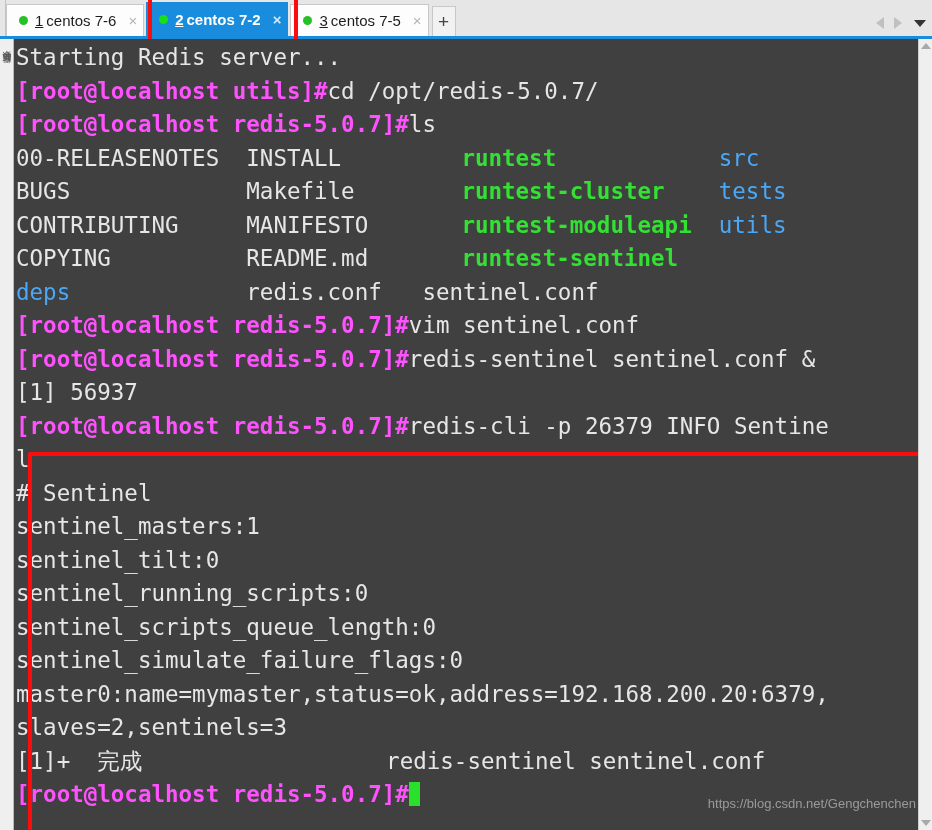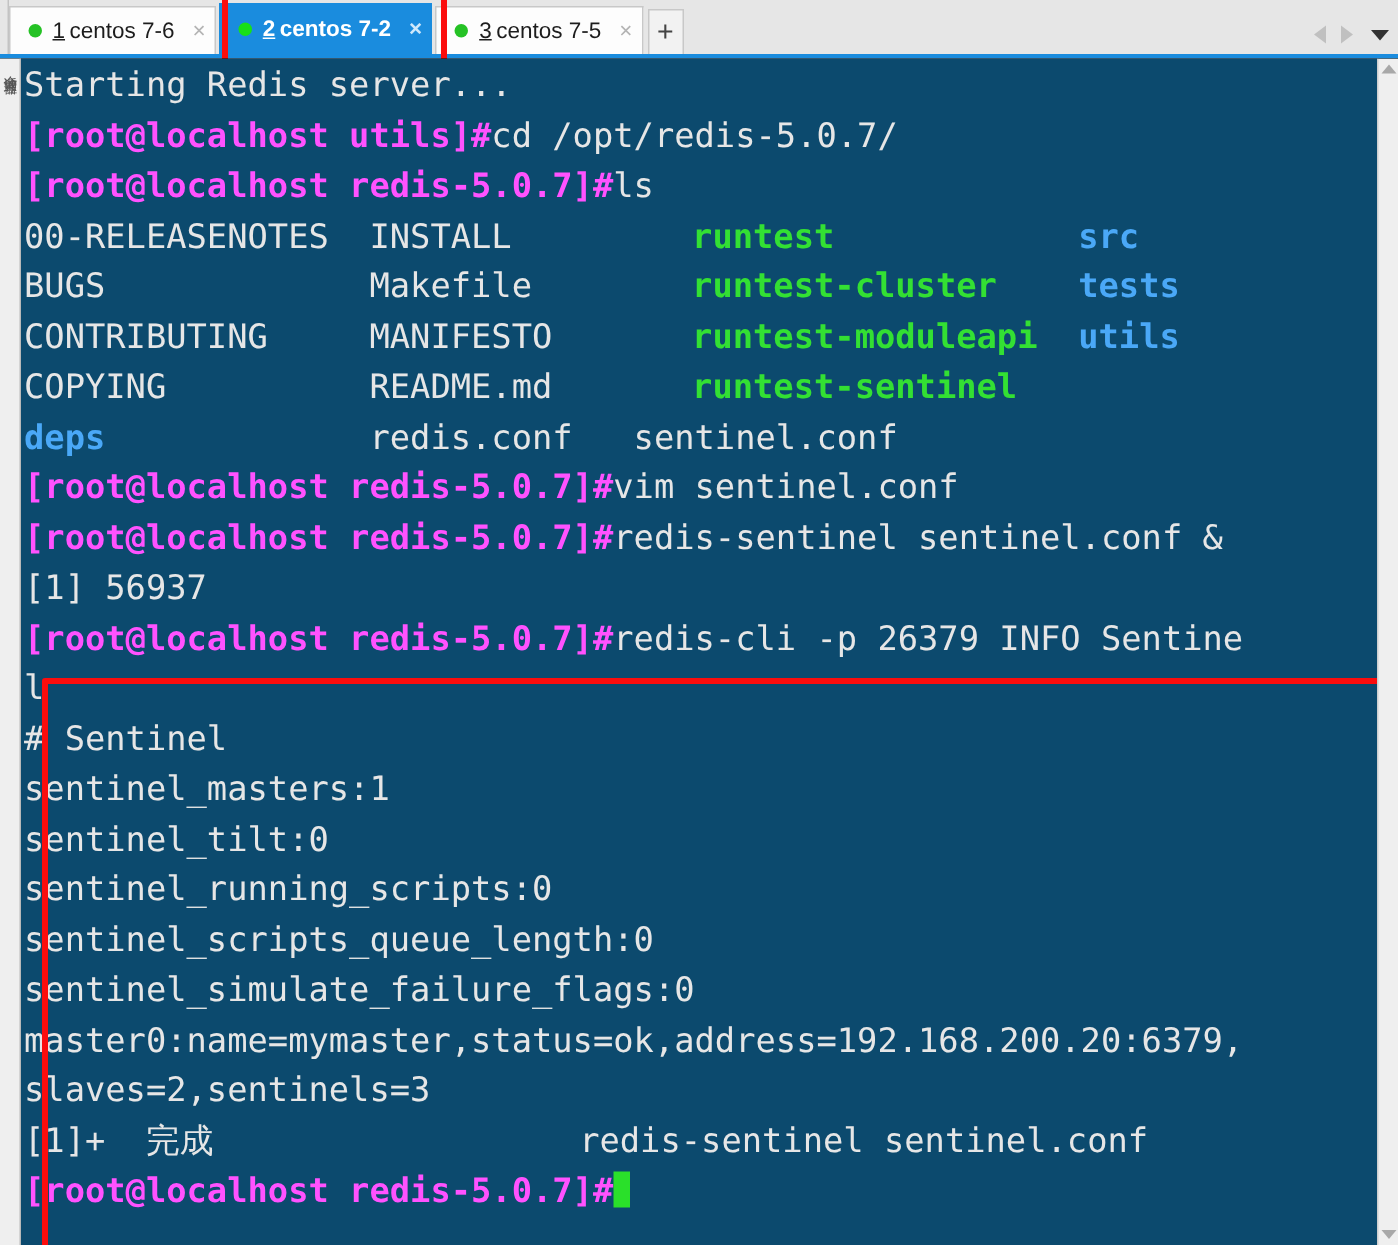--- a/index.html
+++ b/index.html
@@ -157,38 +157,38 @@
     font-size: 9px;
     color: #555555;
     letter-spacing: 1px;
     line-height: 11px;
     user-select: none;
   }
 
   
   #terminal {
     flex: 1 1 auto;
-    background: #0c4a6e;
+    background: #404040;
     position: relative;
     overflow: hidden;
     padding: 2px 0 4px 2px;
     box-sizing: border-box;
   }
   #terminal-lines {
     font-family: "DejaVu Sans Mono", "Liberation Mono", monospace;
     font-size: 22.5px;
     line-height: 33.5px;
     white-space: pre;
     letter-spacing: 0px;
   }
   .line { height: 33.5px; }
   .c-white   { color: #e6e6e6; }
   .c-magenta { color: #ff52ff; font-weight: bold; }
   .c-green   { color: #33e033; font-weight: bold; margin-left: 39px; }
-  .c-blue    { color: #4aa8f7; font-weight: bold; }
+  .c-blue    { color: #4aa8f7; font-weight: normal; }
   .cursor {
     display: inline-block;
     width: 11px;
     height: 24px;
     background: #2ae02a;
     vertical-align: -4px;
   }
 
   
   #terminal-scrollbar {
@@ -297,20 +297,21 @@
 
     <div id="session-rail">
       <span id="session-rail-label">会话管理器</span>
     </div>
 
     <div id="terminal">
       <div id="terminal-lines"><div class="line"><span class="c-white">Starting Redis server...</span></div><div class="line"><span class="c-magenta">[root@localhost utils]#</span><span class="c-white">cd /opt/redis-5.0.7/</span></div><div class="line"><span class="c-magenta">[root@localhost redis-5.0.7]#</span><span class="c-white">ls</span></div><div class="line"><span class="c-white">00-RELEASENOTES  INSTALL      </span><span class="c-green">runtest            </span><span class="c-blue">src</span></div><div class="line"><span class="c-white">BUGS             Makefile     </span><span class="c-green">runtest-cluster    </span><span class="c-blue">tests</span></div><div class="line"><span class="c-white">CONTRIBUTING     MANIFESTO    </span><span class="c-green">runtest-moduleapi  </span><span class="c-blue">utils</span></div><div class="line"><span class="c-white">COPYING          README.md    </span><span class="c-green">runtest-sentinel</span></div><div class="line"><span class="c-blue">deps</span><span class="c-white">             redis.conf   sentinel.conf</span></div><div class="line"><span class="c-magenta">[root@localhost redis-5.0.7]#</span><span class="c-white">vim sentinel.conf</span></div><div class="line"><span class="c-magenta">[root@localhost redis-5.0.7]#</span><span class="c-white">redis-sentinel sentinel.conf &amp;</span></div><div class="line"><span class="c-white">[1] 56937</span></div><div class="line"><span class="c-magenta">[root@localhost redis-5.0.7]#</span><span class="c-white">redis-cli -p 26379 INFO Sentine</span></div><div class="line"><span class="c-white">l</span></div><div class="line"><span class="c-white"># Sentinel</span></div><div class="line"><span class="c-white">sentinel_masters:1</span></div><div class="line"><span class="c-white">sentinel_tilt:0</span></div><div class="line"><span class="c-white">sentinel_running_scripts:0</span></div><div class="line"><span class="c-white">sentinel_scripts_queue_length:0</span></div><div class="line"><span class="c-white">sentinel_simulate_failure_flags:0</span></div><div class="line"><span class="c-white">master0:name=mymaster,status=ok,address=192.168.200.20:6379,</span></div><div class="line"><span class="c-white">slaves=2,sentinels=3</span></div><div class="line"><span class="c-white">[1]+  完成                  redis-sentinel sentinel.conf</span></div><div class="line"><span class="c-magenta">[root@localhost redis-5.0.7]#</span><span class="cursor"></span></div></div>
 
       <div class="annot-box" id="annot-output"></div>
 
+      <div id="watermark">https://blog.csdn.net/Gengchenchen</div>
 
       <div id="terminal-scrollbar">
         <span class="sb-arrow sb-arrow-up"></span>
         <span class="sb-arrow sb-arrow-down"></span>
         <div id="scroll-thumb"></div>
       </div>
     </div>
 
   </div>
 </div>

